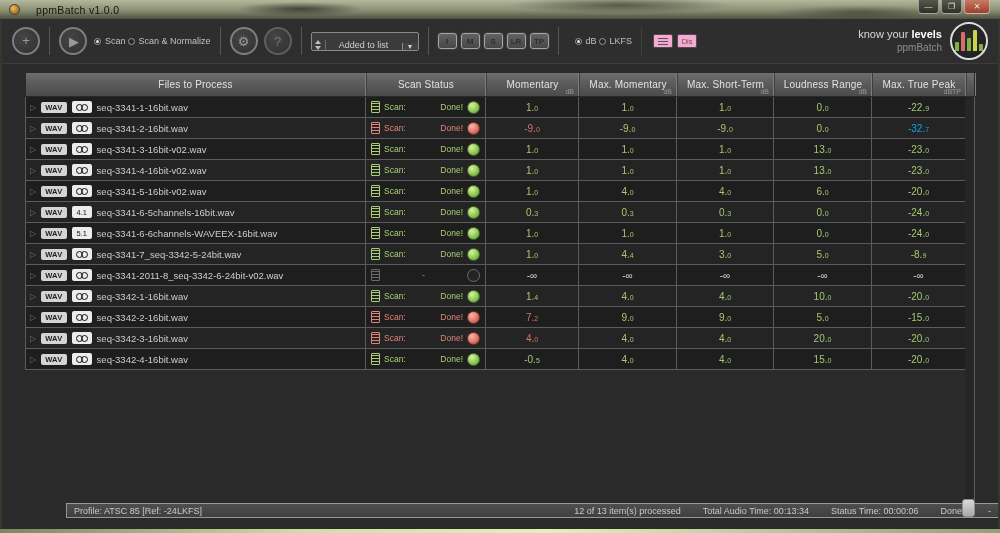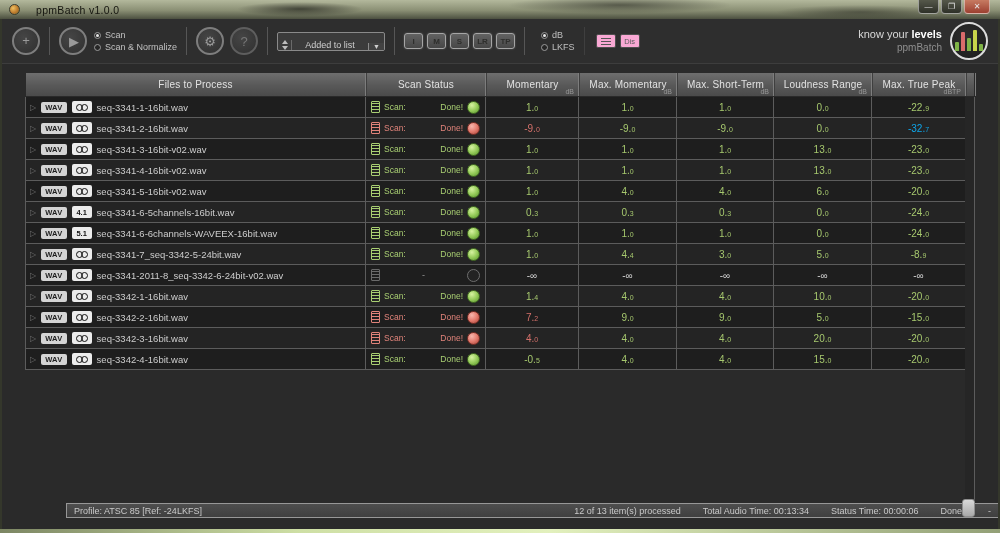--- a/index.html
+++ b/index.html
@@ -37,21 +37,21 @@
   .vsep.dim { background:#3f3f3f; }
   .cbtn { width:28px; height:28px; border-radius:50%; border:2px solid #7e7e7e;
     background:radial-gradient(circle at 40% 35%, #454545, #303030);
     color:#9a9a9a; display:flex; align-items:center; justify-content:center; flex:0 0 auto; }
   .cbtn + .cbtn { margin-left:6px; }
   .cbtn .g { font-size:13px; line-height:1; }
   .cbtn.dim { border-color:#5e5e5e; color:#777; }
   .plusg { font-size:17px; margin-top:-2px; }
   .playg { font-size:11px; margin-left:2px; }
 
-  .radio-group { display:flex; flex-direction:column; gap:2px; margin-left:7px; flex:0 0 auto; }
+  .radio-group { display:flex; gap:2px; margin-left:7px; flex:0 0 auto; }
   .radio-row { display:flex; align-items:center; gap:4px; }
   .rdot { width:7px; height:7px; border-radius:50%; border:1px solid #9a9a9a; background:#262626; position:relative; flex:0 0 7px;}
   .rdot.sel::after { content:""; position:absolute; left:1px; top:1px; width:3px; height:3px; border-radius:50%; background:#e8e8e8; }
   .rlabel { font-size:9px; color:#c0c0c0; white-space:nowrap; }
 
   .dropdown { display:flex; align-items:flex-end; height:19px; border:1px solid #8a8a8a; border-radius:2px;
     background:#3b3b3b; flex:0 0 auto; }
   .dd-spin { width:14px; display:flex; flex-direction:column; align-items:center; justify-content:center; gap:2px; border-right:1px solid #6a6a6a;}
   .tri-up { width:0; height:0; border-left:3px solid transparent; border-right:3px solid transparent; border-bottom:4px solid #bdbdbd; }
   .tri-dn { width:0; height:0; border-left:3px solid transparent; border-right:3px solid transparent; border-top:4px solid #bdbdbd; }
@@ -96,21 +96,21 @@
   .tcell { border-right:1px solid #5c5c5c; display:flex; align-items:center; overflow:hidden; }
 
   .filecell { padding-left:4px; gap:5px; }
   .expander { color:#6e6e6e; font-size:8px; flex:0 0 auto; }
   .fmt-badge { background:#d4d4d4; color:#1d1d1d; font-size:7.5px; font-weight:bold;
     border-radius:2px; padding:1px 4px; flex:0 0 auto; letter-spacing:.3px; }
   .ch-badge { background:#ececec; border-radius:2px; height:12px; min-width:20px; padding:0 2px;
     display:flex; align-items:center; justify-content:center; flex:0 0 auto; }
   .ch-badge .cc { width:7px; height:7px; border:1.5px solid #111; border-radius:50%; background:transparent; }
   .ch-badge .cc + .cc { margin-left:-2px; }
-  .ch-badge .ct { font-size:7.5px; font-weight:bold; color:#111; }
+  .ch-badge .ct { font-size:7.5px; font-weight:normal; color:#111; }
   .fname { font-size:9.5px; color:#cdcdcd; white-space:nowrap; }
 
   .scancell { padding:0 5px; gap:4px; }
   .scan-icon { width:9px; height:12px; border:1px solid currentColor; border-radius:1px; flex:0 0 auto;
     background:repeating-linear-gradient(to bottom, currentColor 1px 2px, transparent 2px 4px); }
   .scan-label { font-size:8.5px; }
   .scan-result { font-size:8.5px; margin-left:auto; }
   .ball { width:13px; height:13px; border-radius:50%; flex:0 0 auto; }
   .state-pass { color:#a9cf72; }
   .state-pass .ball { background:radial-gradient(circle at 35% 30%, #d6f2a0, #97cc5b 50%, #649f35 90%); border:1px solid #466f24; }

